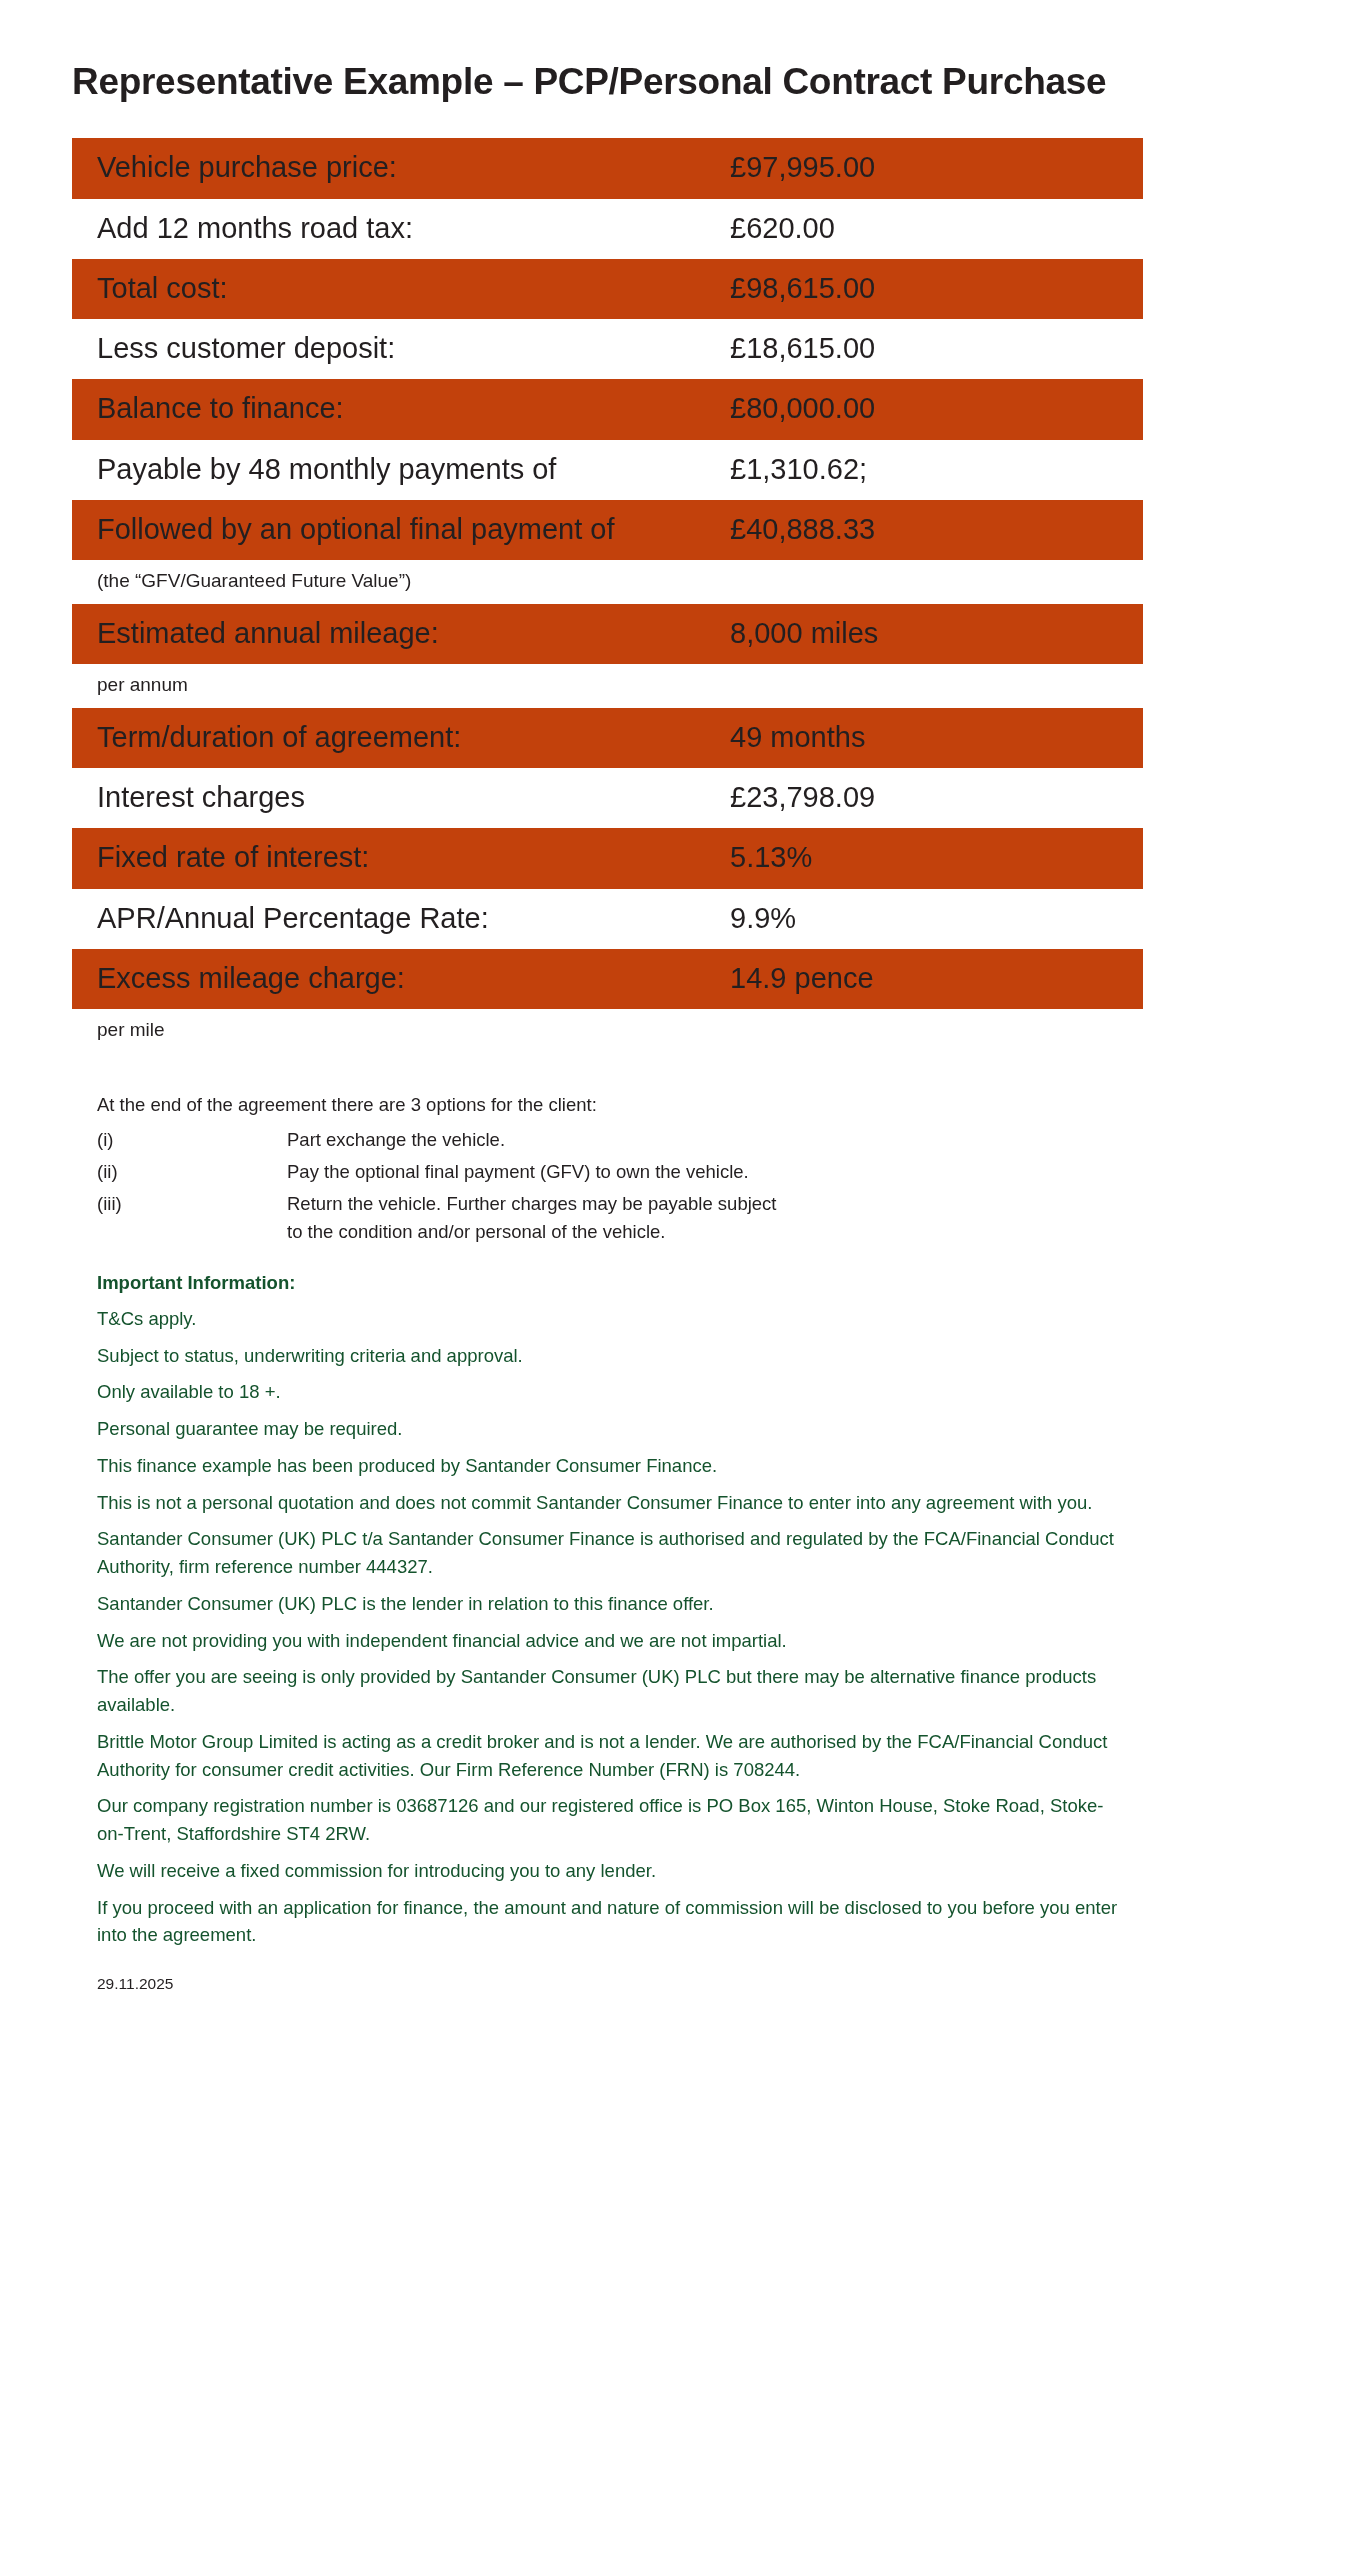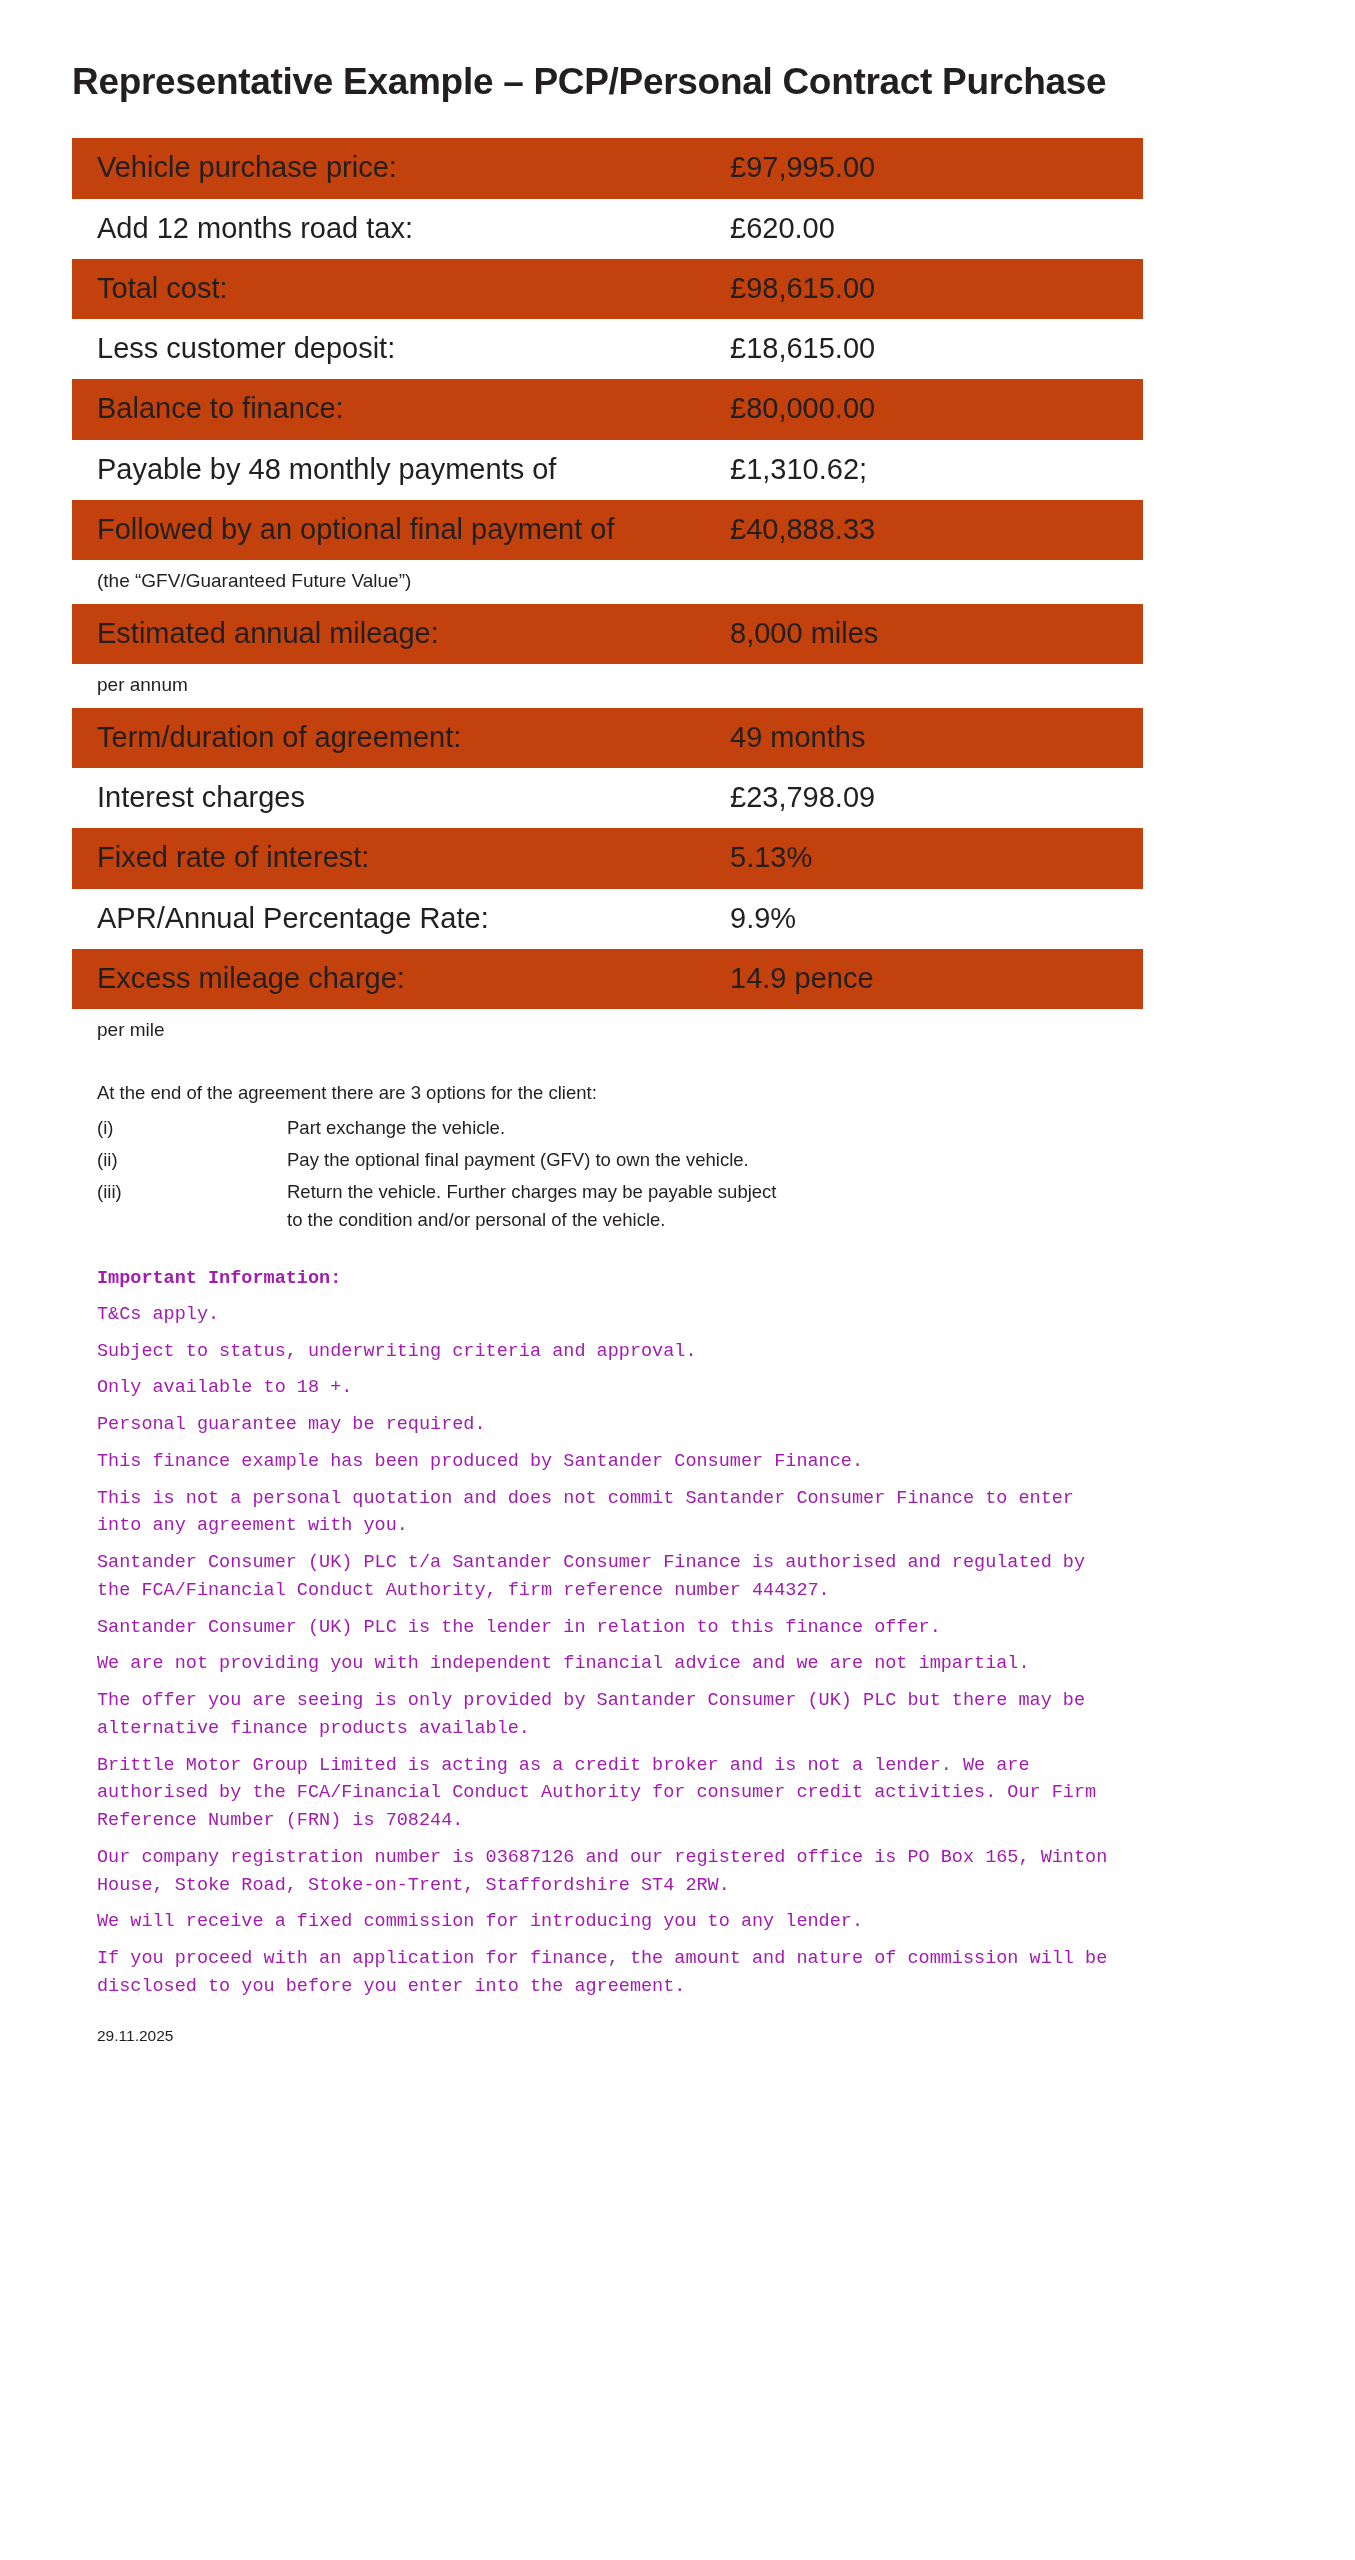--- a/index.html
+++ b/index.html
@@ -51,21 +51,21 @@
     flex: 1 1 auto;
     text-align: left;
   }
   .subnote {
     font-size: 19px;
     padding: 9px 25px 10px 25px;
     color: #231f20;
     line-height: 1.3;
   }
   .options {
-    margin-top: 26px;
+    margin-top: 38px;
     padding: 0 25px;
     font-size: 18.5px;
     line-height: 1.55;
     color: #231f20;
   }
   .options .intro {
     margin-bottom: 7px;
   }
   .opt-line {
     display: flex;
@@ -74,26 +74,25 @@
   .opt-num {
     flex: 0 0 190px;
   }
   .opt-text {
     flex: 1 1 auto;
   }
   .opt-text .second-line {
     display: block;
   }
   .important {
-    margin-top: 30px;
+    margin-top: 22px;
     padding: 0 25px;
     font-size: 18.5px;
     line-height: 1.5;
-    color: #a21caf;
-    font-family: Liberation Mono, monospace;
+    color: #14532d;
   }
   .important h2 {
     font-size: 18.5px;
     font-weight: bold;
     margin: 0 0 8px 0;
   }
   .important p {
     margin: 0 0 9px 0;
   }
   .date {

